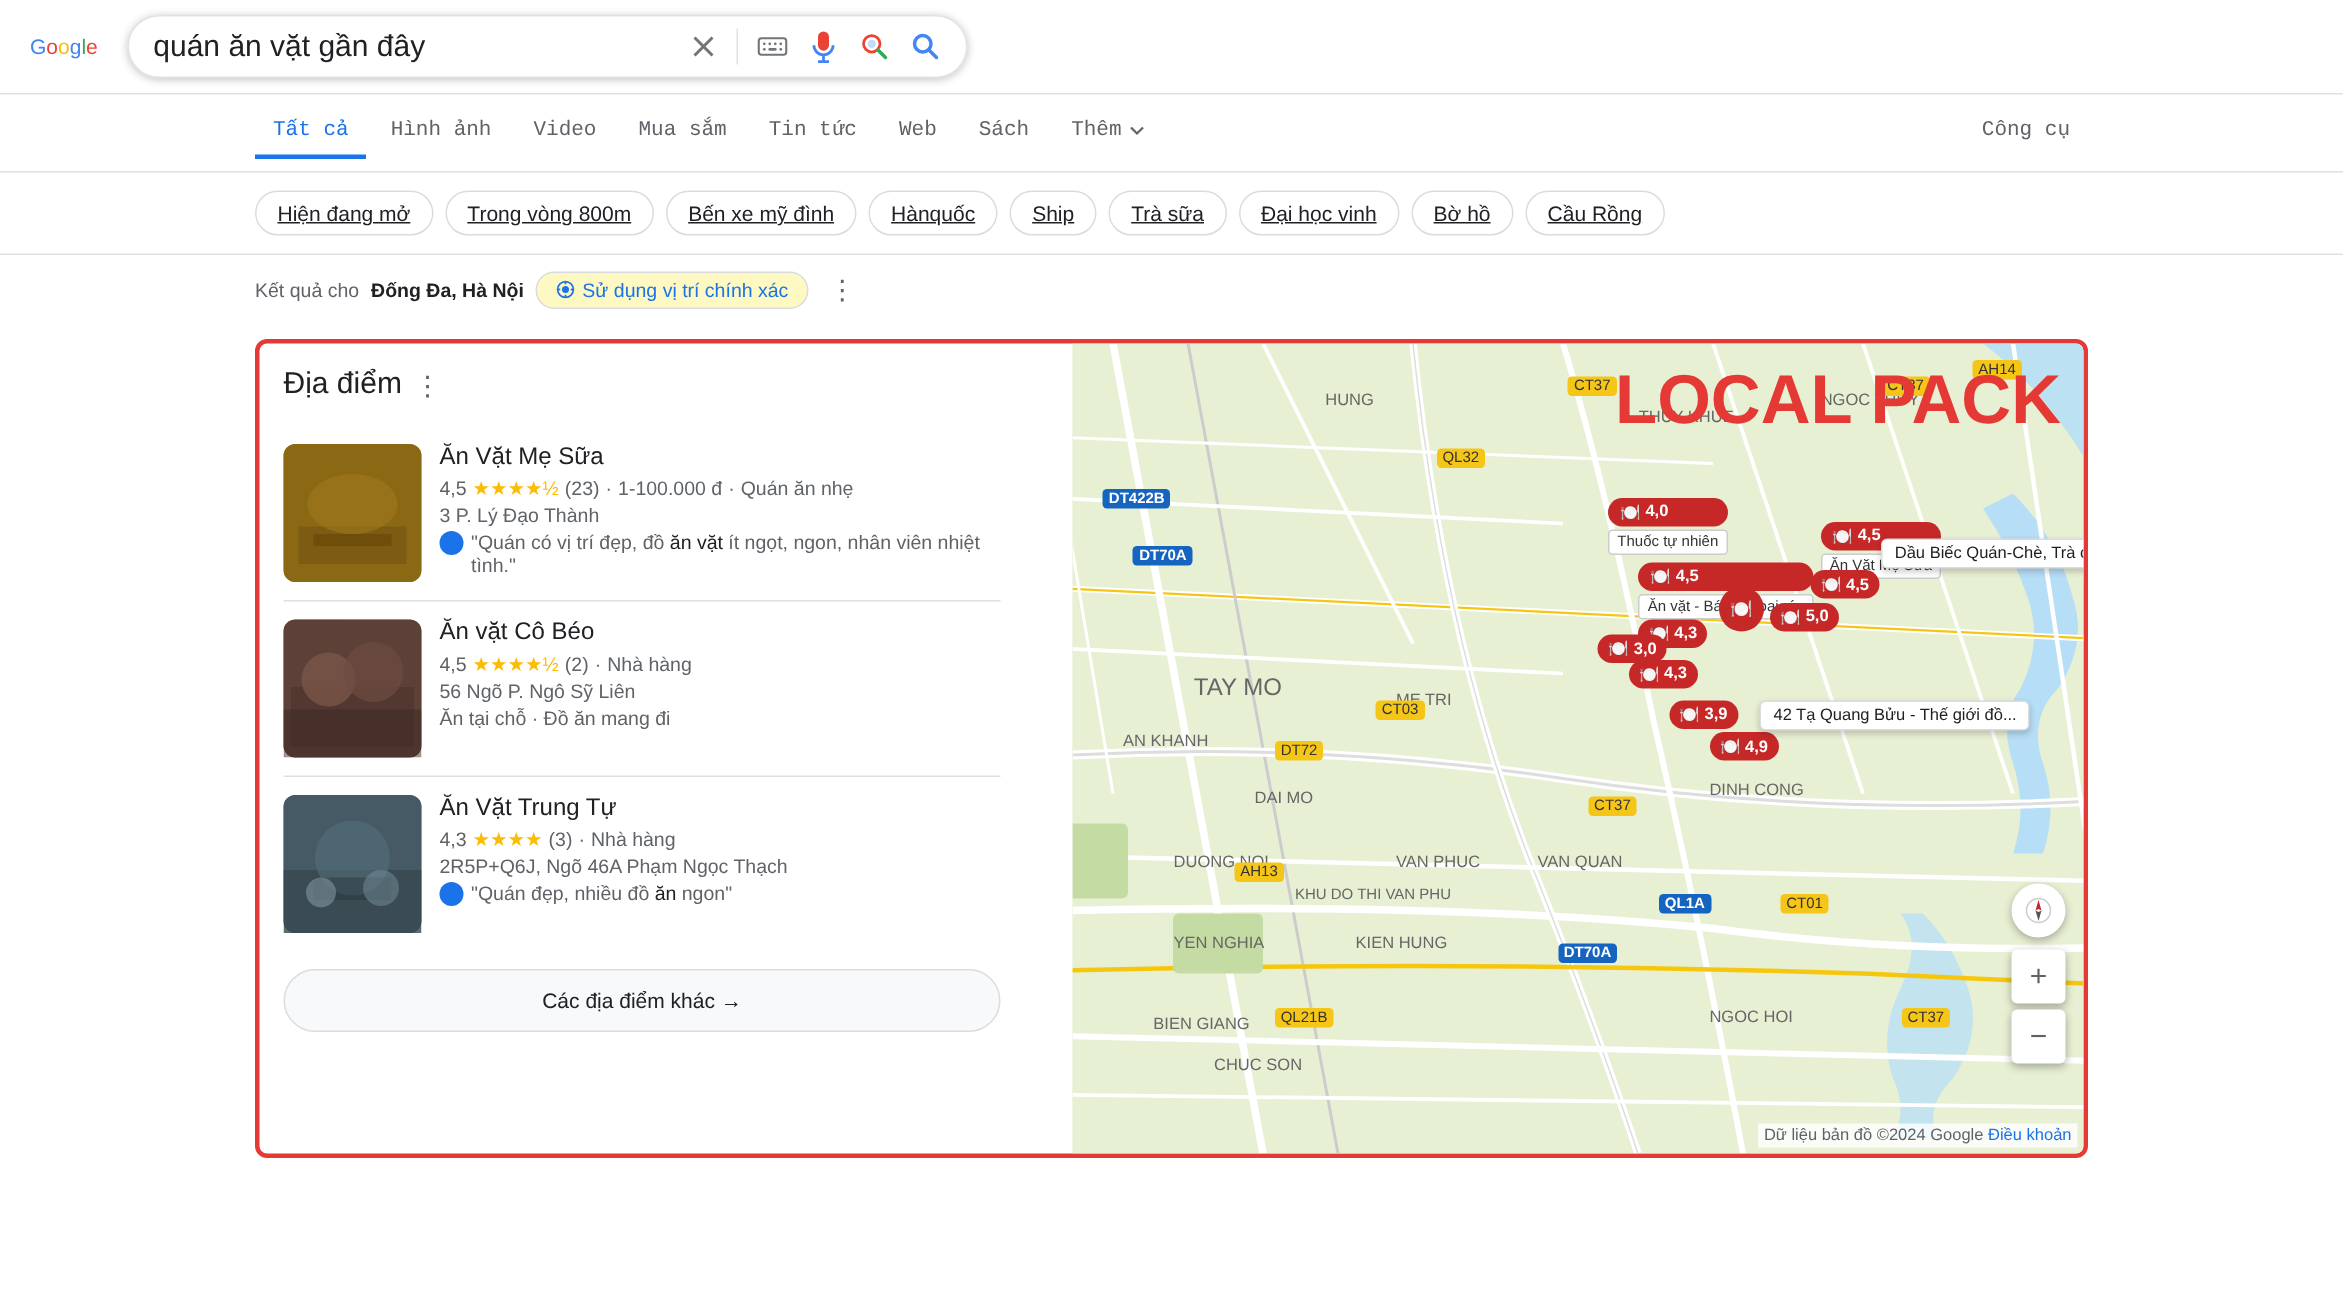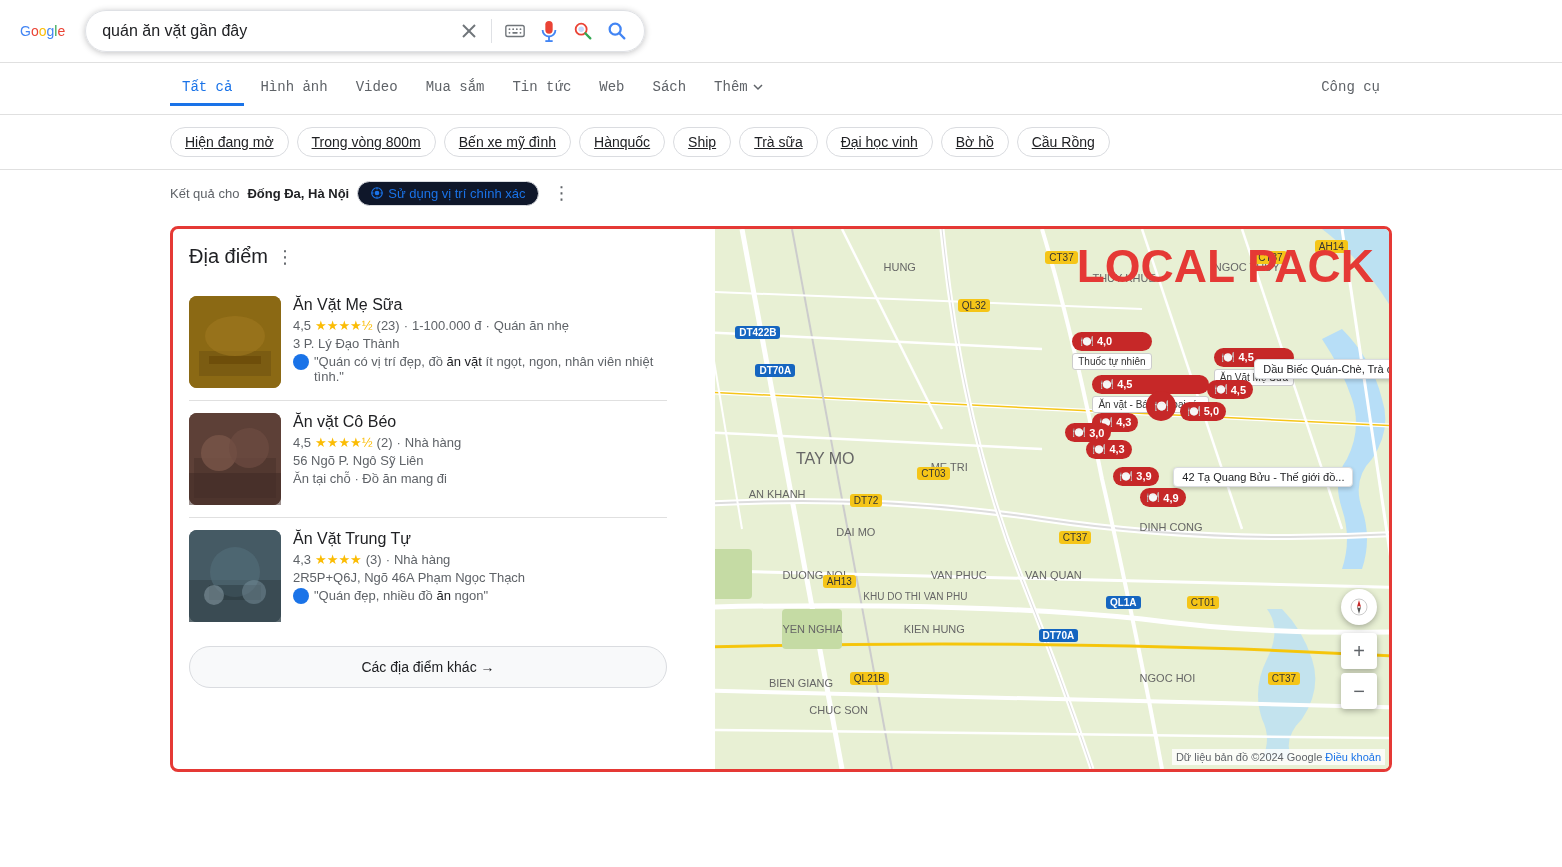--- a/index.html
+++ b/index.html
@@ -6,38 +6,38 @@
     body { font-family: Arial, sans-serif; background: #fff; color: #202124; font-size: 14px; }
 
     
     .header { display: flex; align-items: center; padding: 10px 20px; gap: 20px; border-bottom: 1px solid #e0e0e0; }
     .g-blue { color: #4285F4; }
     .g-red { color: #EA4335; }
     .g-yellow { color: #FBBC05; }
     .g-green { color: #34A853; }
 
     .search-bar { display: flex; align-items: center; border: 1px solid #dfe1e5; border-radius: 24px; padding: 8px 16px; width: 560px; gap: 10px; box-shadow: 0 1px 6px rgba(32,33,36,.28); }
-    .search-input { flex: 1; border: none; outline: none; font-size: 16px; color: #202124; background: transparent; }
+    .search-input { flex: 1; border: none; outline: none; font-size: 20px; color: #202124; background: transparent; }
     .search-icons { display: flex; align-items: center; gap: 12px; }
     .icon-btn { background: none; border: none; cursor: pointer; display: flex; align-items: center; justify-content: center; }
     .divider-v { width: 1px; height: 24px; background: #dfe1e5; }
 
     
     .nav-tabs { display: flex; align-items: center; padding: 8px 170px; gap: 4px; border-bottom: 1px solid #e0e0e0; font-family: Liberation Mono, monospace; }
     .nav-tab { padding: 8px 12px; font-size: 14px; color: #5f6368; cursor: pointer; border-bottom: 3px solid transparent; text-decoration: none; white-space: nowrap; }
     .nav-tab.active { color: #1a73e8; border-bottom: 3px solid #1a73e8; font-weight: 500; }
 
     
     .filter-chips { display: flex; align-items: center; padding: 12px 170px; gap: 8px; flex-wrap: wrap; border-bottom: 1px solid #e0e0e0; text-decoration: underline; }
     .chip { border: 1px solid #dadce0; border-radius: 20px; padding: 6px 14px; font-size: 14px; color: #202124; cursor: pointer; white-space: nowrap; background: #fff; }
 
     
     .location-bar { display: flex; align-items: center; padding: 10px 170px; gap: 8px; font-size: 13px; color: #5f6368; }
     .location-bar strong { color: #202124; }
-    .location-btn { display: flex; align-items: center; gap: 4px; border: 1px solid #dadce0; border-radius: 20px; padding: 4px 12px; font-size: 13px; color: #1a73e8; cursor: pointer; background: #0f172a; }
+    .location-btn { display: flex; align-items: center; gap: 4px; border: 1px solid #dadce0; border-radius: 20px; padding: 4px 12px; font-size: 13px; color: #1a73e8; cursor: pointer; background: #fef9c3; }
     .location-btn svg { width: 14px; height: 14px; }
     .more-btn { cursor: pointer; color: #5f6368; font-size: 18px; padding: 2px 6px; }
 
     
     .main-content { padding: 10px 170px; }
 
     
     .local-pack { border: 3px solid #e53935; border-radius: 8px; display: flex; overflow: hidden; position: relative; gap: 32px; }
 
     

